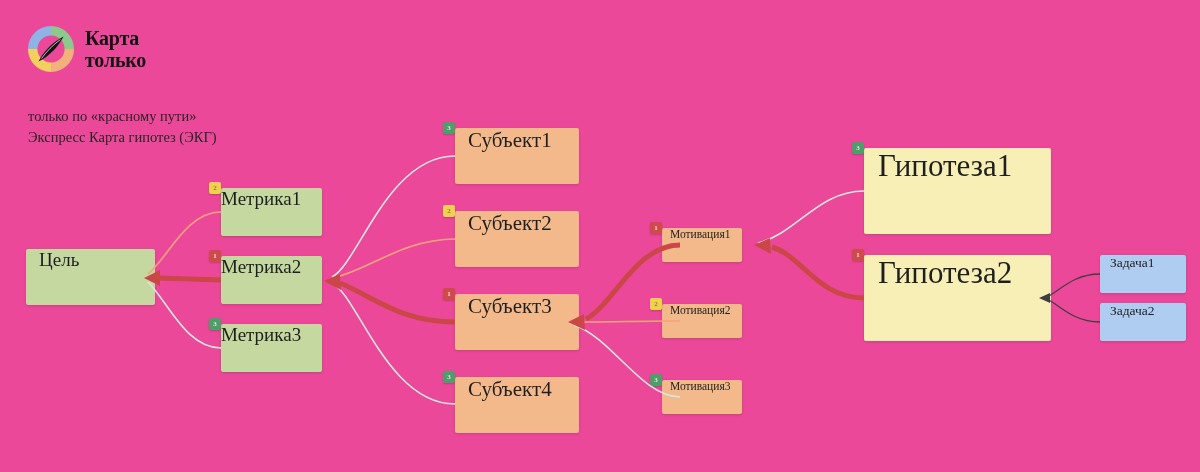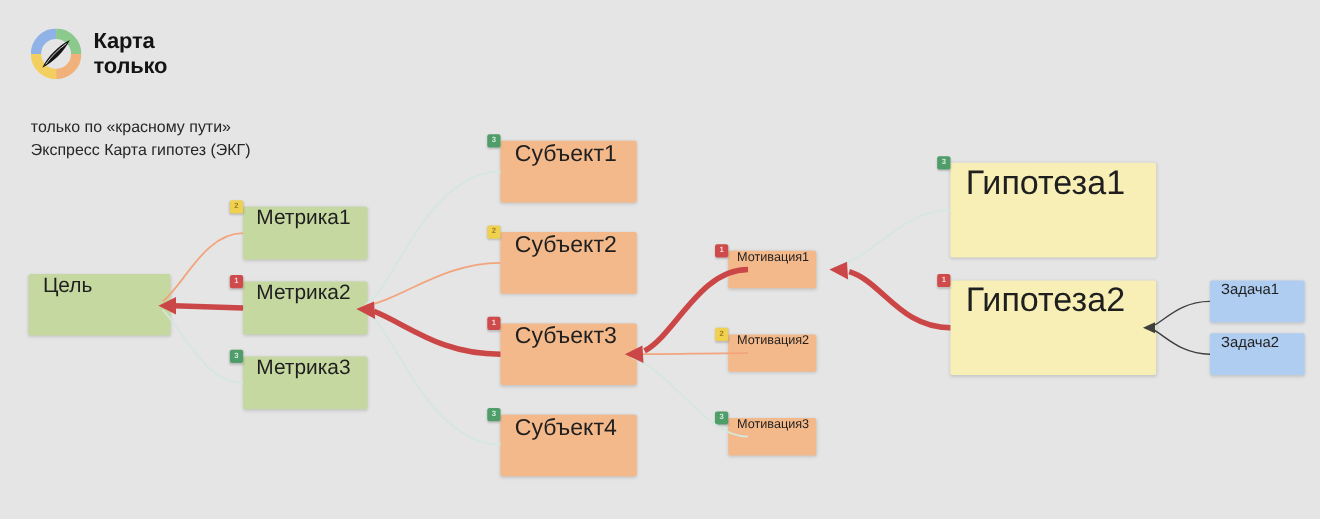--- a/index.html
+++ b/index.html
@@ -1,36 +1,36 @@
 <!DOCTYPE html>
 <html><head>
 <meta charset="utf-8">
 <style>
   html,body{margin:0;padding:0;background:#fff;}
   .canvas{
-    position:relative;width:1200px;height:472px;background:#e5e5e5;overflow:hidden;
-    font-family:Liberation Sans, sans-serif;color:#1f1f1f;
+    position:relative;width:1200px;height:472px;background:#ec4899;overflow:hidden;
+    font-family:Liberation Serif, serif;color:#1f1f1f;
   }
   
   .brand{position:absolute;left:28px;top:26px;display:flex;align-items:center;gap:11px;}
   .brand-mark{width:46px;height:46px;display:block;}
   .brand-title{font-size:20px;font-weight:700;line-height:1.12;letter-spacing:-0.2px;color:#141414;}
   .subtitle{position:absolute;left:28px;top:106px;font-size:14.5px;line-height:1.45;color:#262626;}
   
   .node{position:absolute;display:flex;align-items:flex-start;border-radius:2px;
         box-shadow:0 1px 3px rgba(0,0,0,0.14);z-index:1;cursor:default;}
   .node .label{white-space:nowrap;}
   .goal      {background:#c5d8a0;}
   .metric    {background:#c5d8a0;}
   .subject   {background:#f4b98b;}
   .motivation{background:#f4b98b;}
   .hypothesis{background:#f7efb6;}
   .task      {background:#aecdf0;}
   .goal{left:26px;top:249px;width:116px;height:56px;font-size:19px;padding-left:13px;}
-  .metric{left:221px;width:101px;height:48px;font-size:19px;padding-left:12px;}
+  .metric{left:221px;width:101px;height:48px;font-size:19px;}
   .m1{top:188px}.m2{top:256px}.m3{top:324px}
   .subject{left:455px;width:111px;height:56px;font-size:21px;padding-left:13px;}
   .s1{top:128px}.s2{top:211px}.s3{top:294px}.s4{top:377px}
   .motivation{left:662px;width:72px;height:34px;font-size:11.5px;padding-left:8px;}
   .mo1{top:228px}.mo2{top:304px}.mo3{top:380px}
   .hypothesis{left:864px;width:173px;height:86px;font-size:31px;padding-left:14px;}
   .h1{top:148px}.h2{top:255px}
   .task{left:1100px;width:76px;height:38px;font-size:13.5px;padding-left:10px;}
   .t1{top:255px}.t2{top:303px}
   

